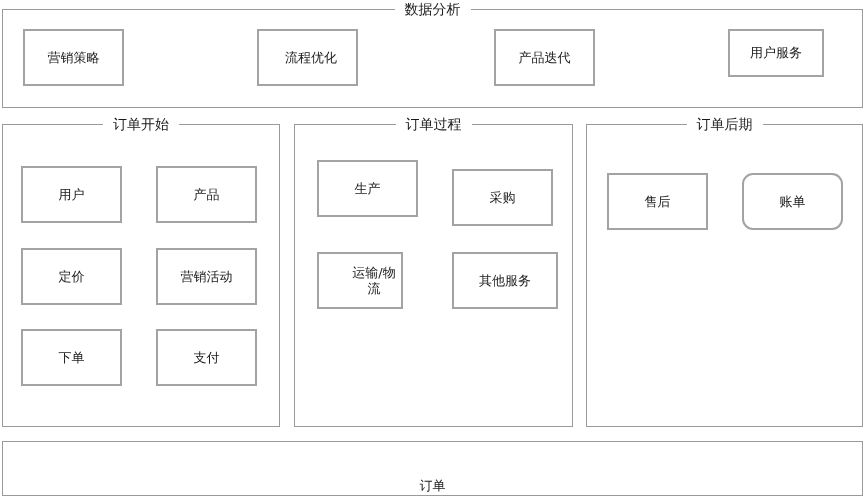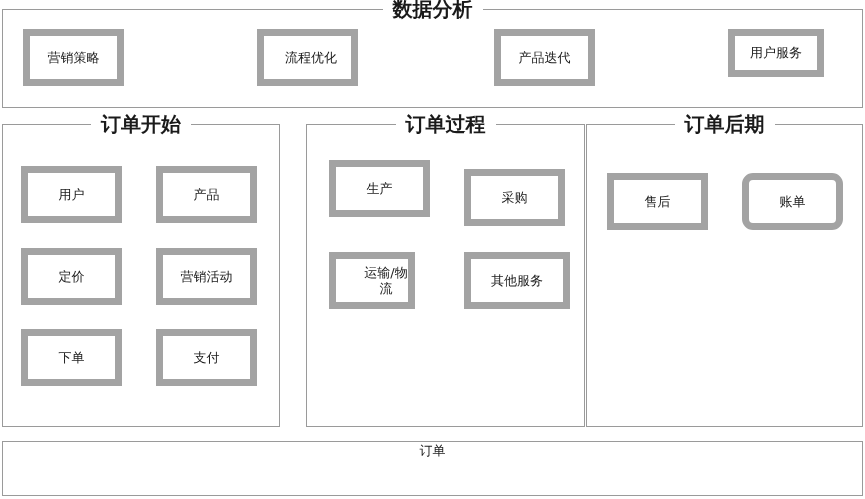--- a/index.html
+++ b/index.html
@@ -26,50 +26,49 @@
     border: 1px solid #9a9a9a;
     background: transparent;
   }
   .group > .group-title {
     position: absolute;
     top: -11px;
     left: 50%;
     transform: translateX(-50%);
     background: #ffffff;
     padding: 0 10px;
-    font-size: 20px;
+    font-size: 14px;
     line-height: 20px;
     white-space: nowrap;
     color: #1a1a1a;
-    font-weight: bold;
   }
 
   
   .node {
     position: absolute;
     box-sizing: border-box;
-    border: 7px solid #a3a3a3;
+    border: 2px solid #a3a3a3;
     background: #ffffff;
     display: flex;
     align-items: center;
     justify-content: center;
     font-size: 13px;
     line-height: 1.2;
     color: #1a1a1a;
     text-align: center;
   }
 
   
   .bottom-bar {
     position: absolute;
     box-sizing: border-box;
     border: 1px solid #9a9a9a;
     background: #ffffff;
     display: flex;
-    align-items: flex-start;
+    align-items: flex-end;
     justify-content: center;
     font-size: 13px;
     color: #1a1a1a;
   }
 </style>
 </head>
 <body>
 
 <div id="canvas">
 
@@ -108,21 +107,21 @@
     </div>
 
     <div class="node" style="left:18px; top:204px; width:101px; height:57px;text-align:right;">
       <span>下单</span>
     </div>
     <div class="node" style="left:153px; top:204px; width:101px; height:57px;">
       <span>支付</span>
     </div>
   </div>
 
-  <div class="group" style="left:294px; top:124px; width:279px; height:303px;margin-left:12px;">
+  <div class="group" style="left:294px; top:124px; width:279px; height:303px;">
     <div class="group-title">订单过程</div>
 
     <div class="node" style="left:22px; top:35px; width:101px; height:57px;">
       <span>生产</span>
     </div>
     <div class="node" style="left:157px; top:44px; width:101px; height:57px;">
       <span>采购</span>
     </div>
 
     <div class="node" style="left:22px; top:127px; width:86px; height:57px;padding-left:28px;">

